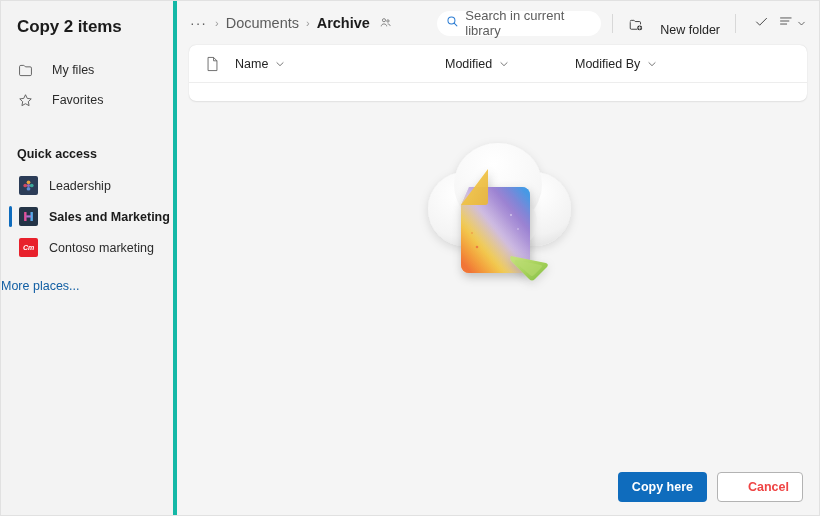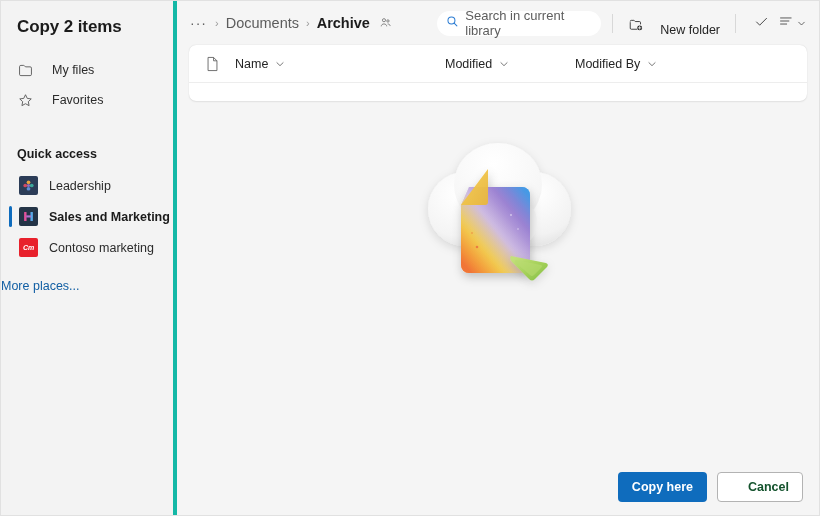--- a/index.html
+++ b/index.html
@@ -297,21 +297,21 @@
     cursor: pointer;
     border: 1px solid transparent;
   }
   .btn-primary {
     background: #0f6cbd;
     color: #ffffff;
     font-weight: bold;
   }
   .btn-secondary {
     background: #ffffff;
-    color: #14532d;
+    color: #ef4444;
     border: 1px solid #b3b3b3;
     font-weight: bold;
     padding-left: 30px;
   }
 </style>
 </head>
 <body>
 
 <div id="app">
 

